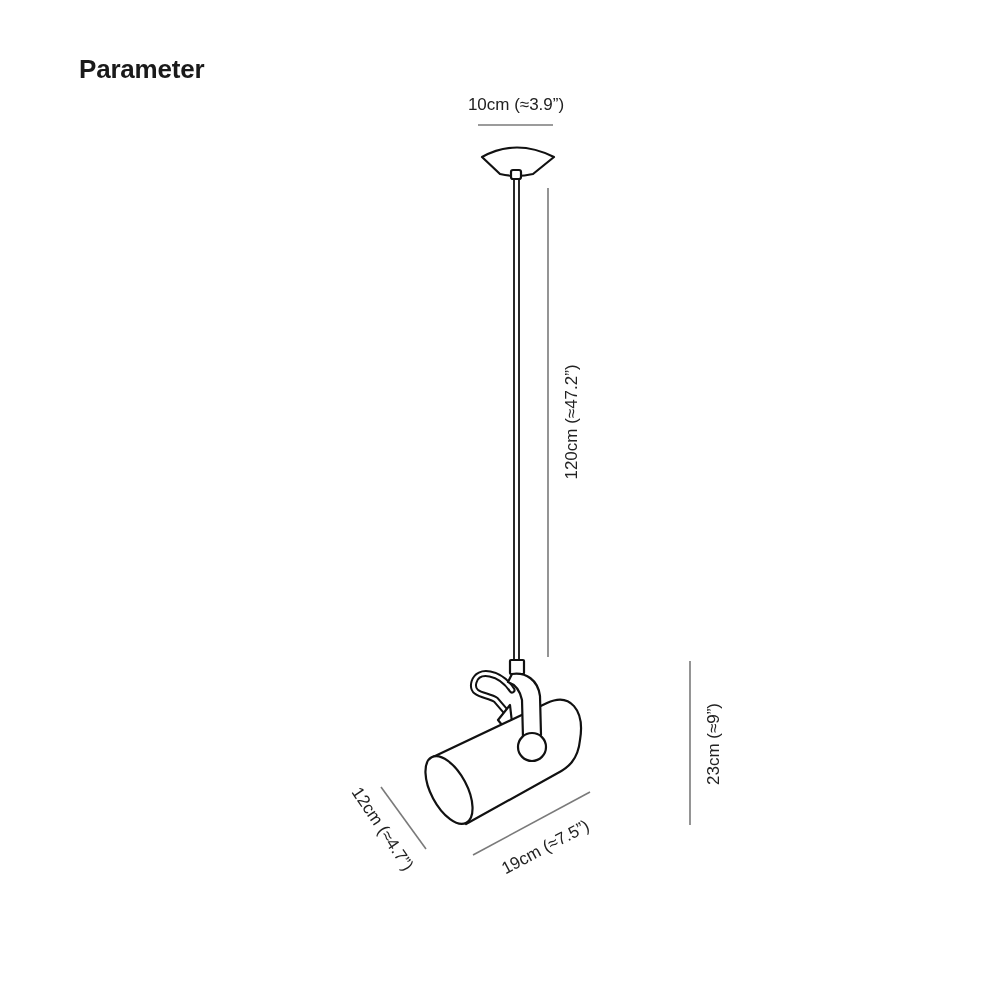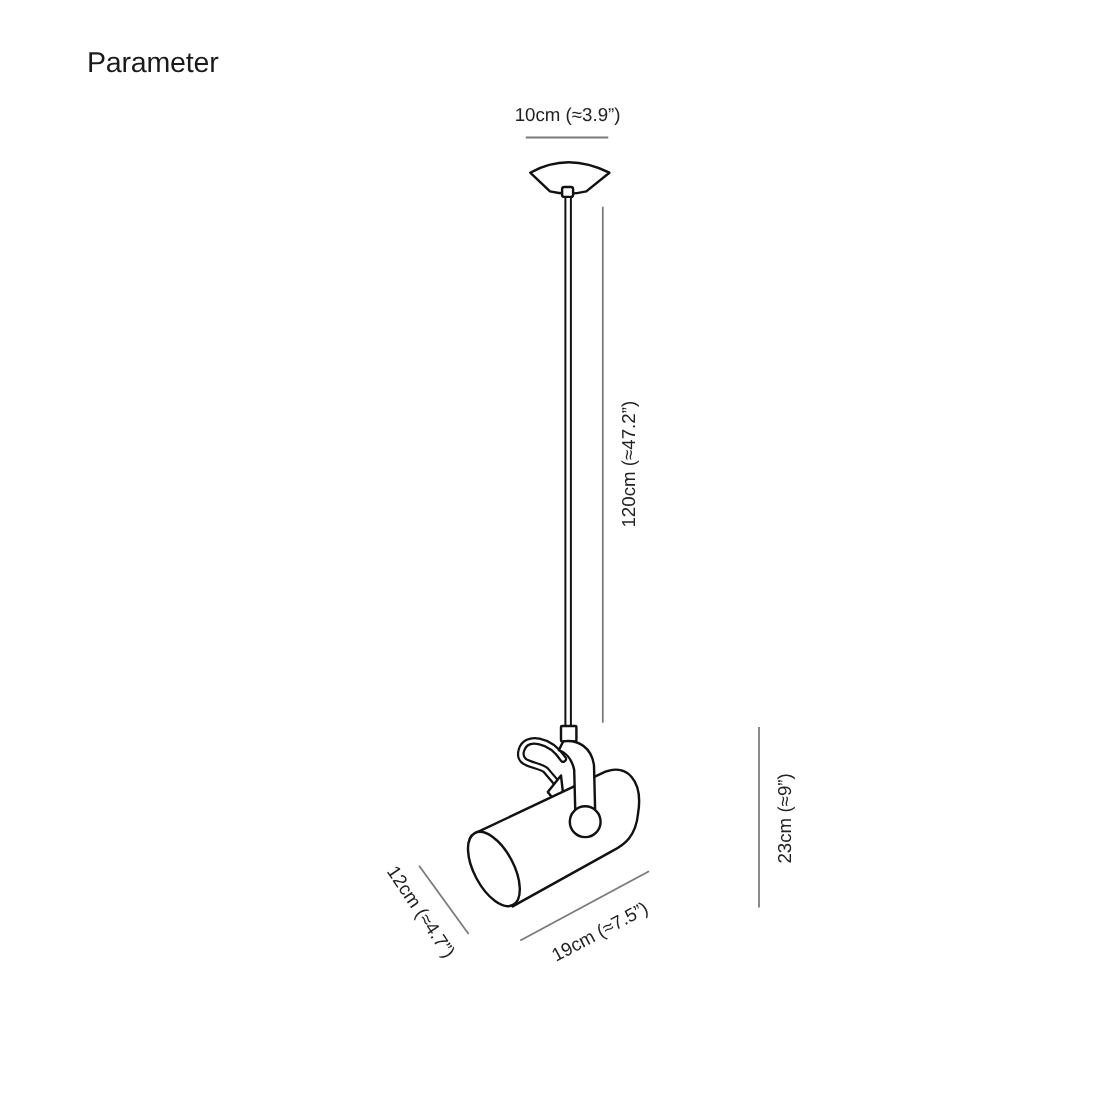--- a/index.html
+++ b/index.html
@@ -1,20 +1,20 @@
 <!DOCTYPE html>
 <html><head>
   <meta charset="utf-8">
   <style>
     html, body { margin: 0; padding: 0; background: #ffffff; }
     body { width: 1000px; height: 1000px; position: relative; overflow: hidden; }
     .title {
-      position: absolute; left: 79px; top: 41px;
+      position: absolute; left: 79px; top: 54px;
       font-family: "Liberation Sans", sans-serif;
-      font-weight: normal; font-size: 26px; color: #1a1a1a; letter-spacing: -0.2px;
+      font-weight: bold; font-size: 26px; color: #1a1a1a; letter-spacing: -0.2px;
     }
     svg.drawing { position: absolute; left: 0; top: 0; }
     .dim-text {
       font-family: "Liberation Sans", sans-serif;
       font-size: 17px; fill: #222222;
     }
     .dim-line { stroke: #7a7a7a; stroke-width: 1.6; }
     .outline { fill: #ffffff; stroke: #111111; stroke-width: 2.2; stroke-linejoin: round; stroke-linecap: round; }
   </style>
 </head>

